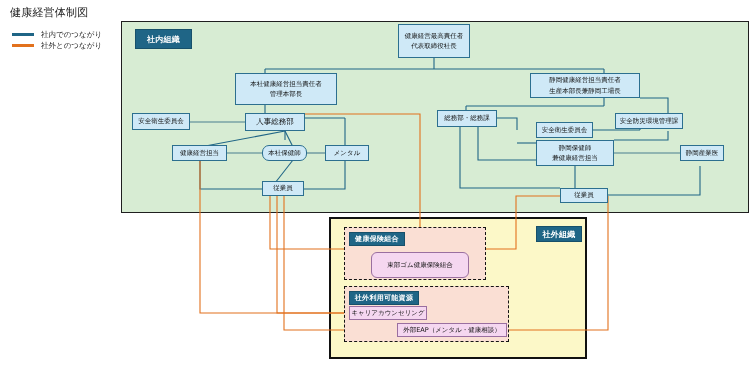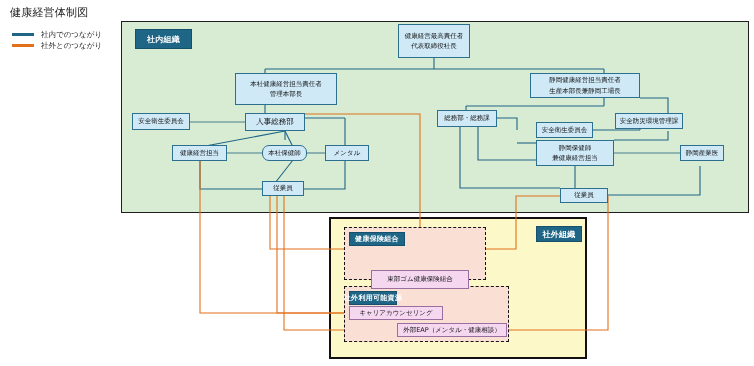--- a/index.html
+++ b/index.html
@@ -94,21 +94,21 @@
     align-items: center;
     justify-content: center;
     border: 1px solid #17506a;
     box-sizing: border-box;
     letter-spacing: 0.3px;
     white-space: nowrap;
   }
   #chip-internal { left: 135px; top: 29px;  width: 57px;  height: 20px; }
   #chip-external { left: 536px; top: 226px; width: 46px;  height: 16px; }
   #chip-kenpo    { left: 349px; top: 232px; width: 56px;  height: 14px; font-size: 7px;}
-  #chip-shagai   { left: 349px; top: 291px; width: 48px;  height: 14px; font-size: 7px;}
+  #chip-shagai   { left: 349px; top: 291px; width: 70px;  height: 14px; font-size: 7px;}
   
   .node {
     position: absolute;
     box-sizing: border-box;
     background: #cfe9f7;
     border: 1px solid #2c6f8f;
     display: flex;
     flex-direction: column;
     align-items: center;
     justify-content: center;
@@ -289,25 +289,25 @@
   <div class="node" style="left:560px;top:188px;width:48px;height:15px;">
     <span class="ln">従業員</span>
   </div>
 
   <div class="dashgroup" id="group-kenpo"></div>
   <div class="dashgroup" id="group-shagai"></div>
 
   <div class="panel-chip" id="chip-kenpo">健康保険組合</div>
   <div class="panel-chip" id="chip-shagai">社外利用可能資源</div>
 
-  <div class="resnode" style="left:371px;top:270px;width:98px;height:19px;">
+  <div class="resnode" style="left:371px;top:252px;width:98px;height:26px;border-radius:6px;">
     <span>東部ゴム健康保険組合</span>
   </div>
 
-  <div class="resnode" style="left:349px;top:306px;width:94px;height:14px;">
+  <div class="resnode" style="left:349px;top:306px;width:78px;height:14px;">
     <span>キャリアカウンセリング</span>
   </div>
 
   <div class="resnode" style="left:349px;top:323px;width:110px;height:14px;margin-left:48px;">
     <span>外部EAP（メンタル・健康相談）</span>
   </div>
 
 </div>
 
 </body></html>

